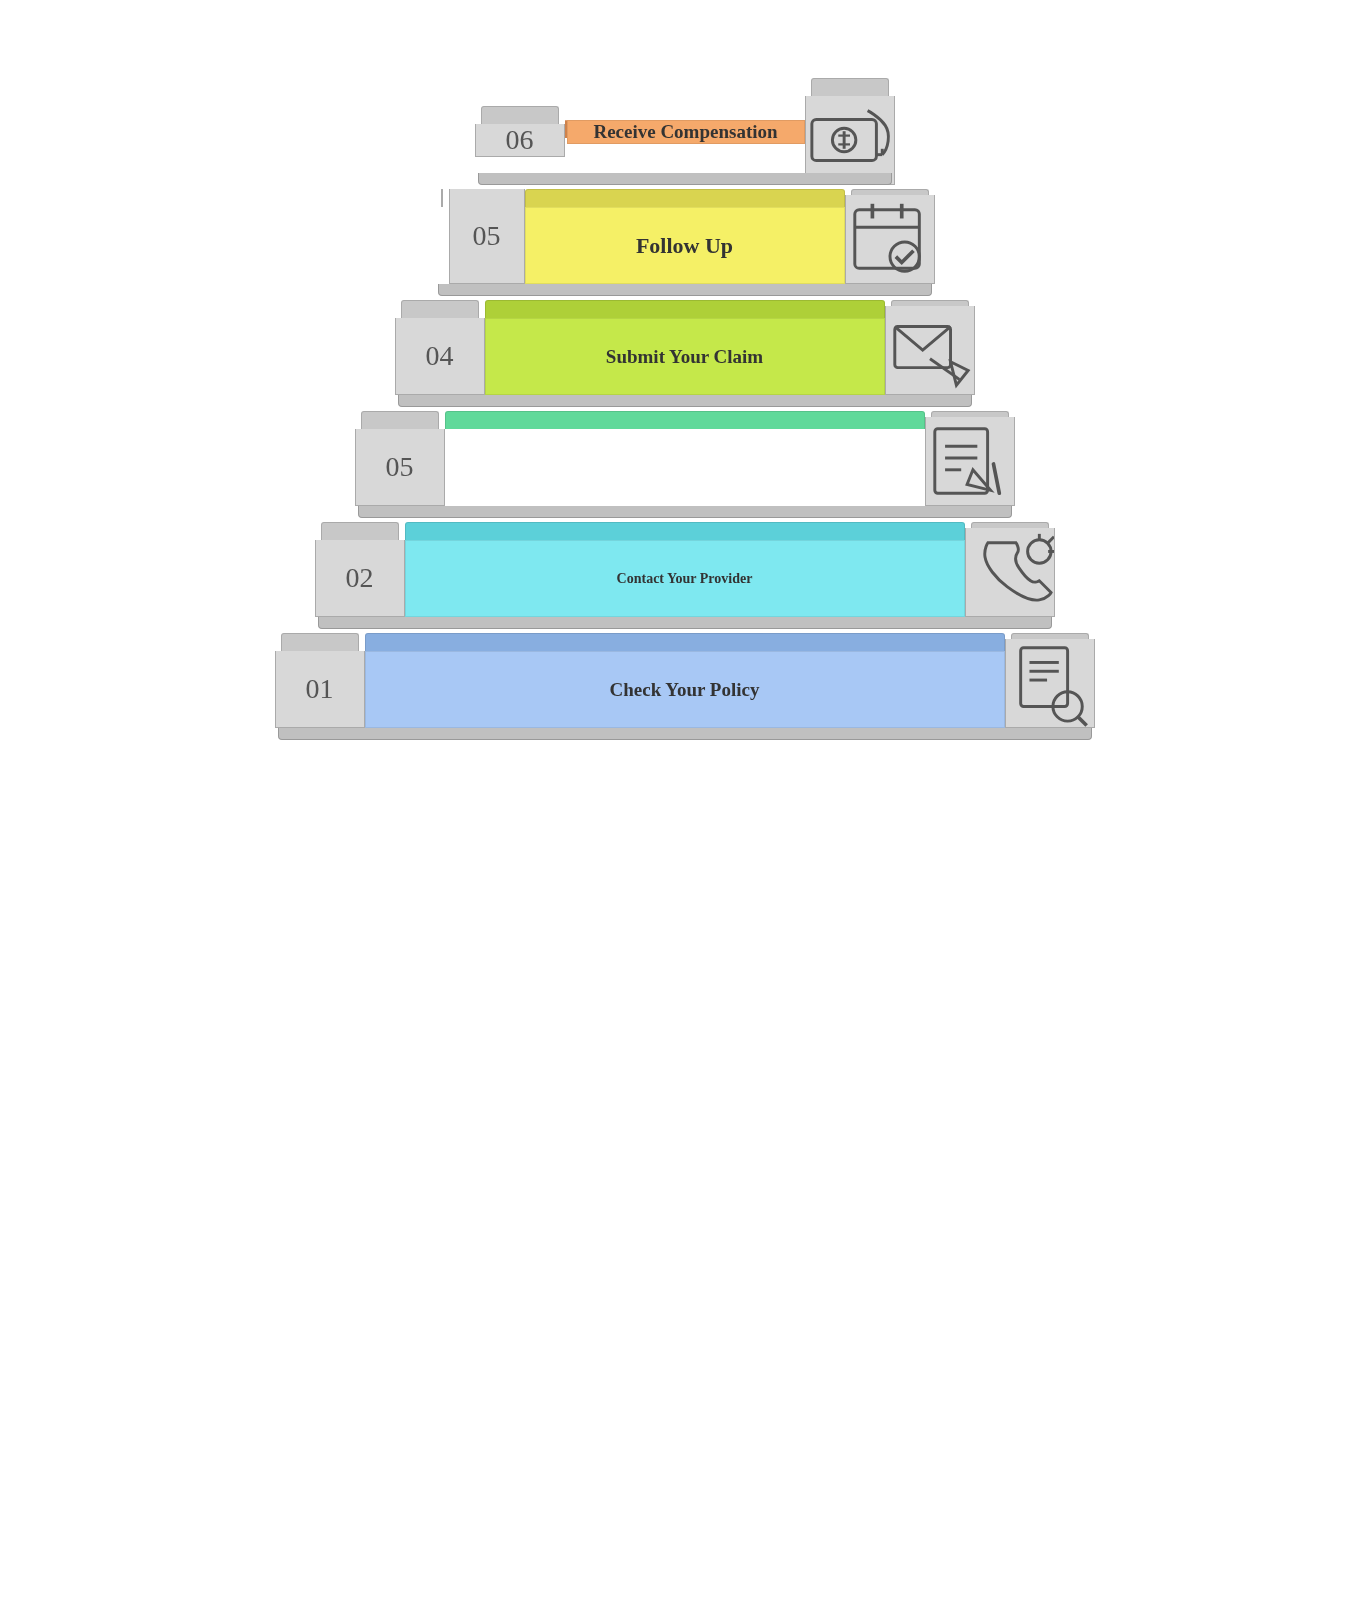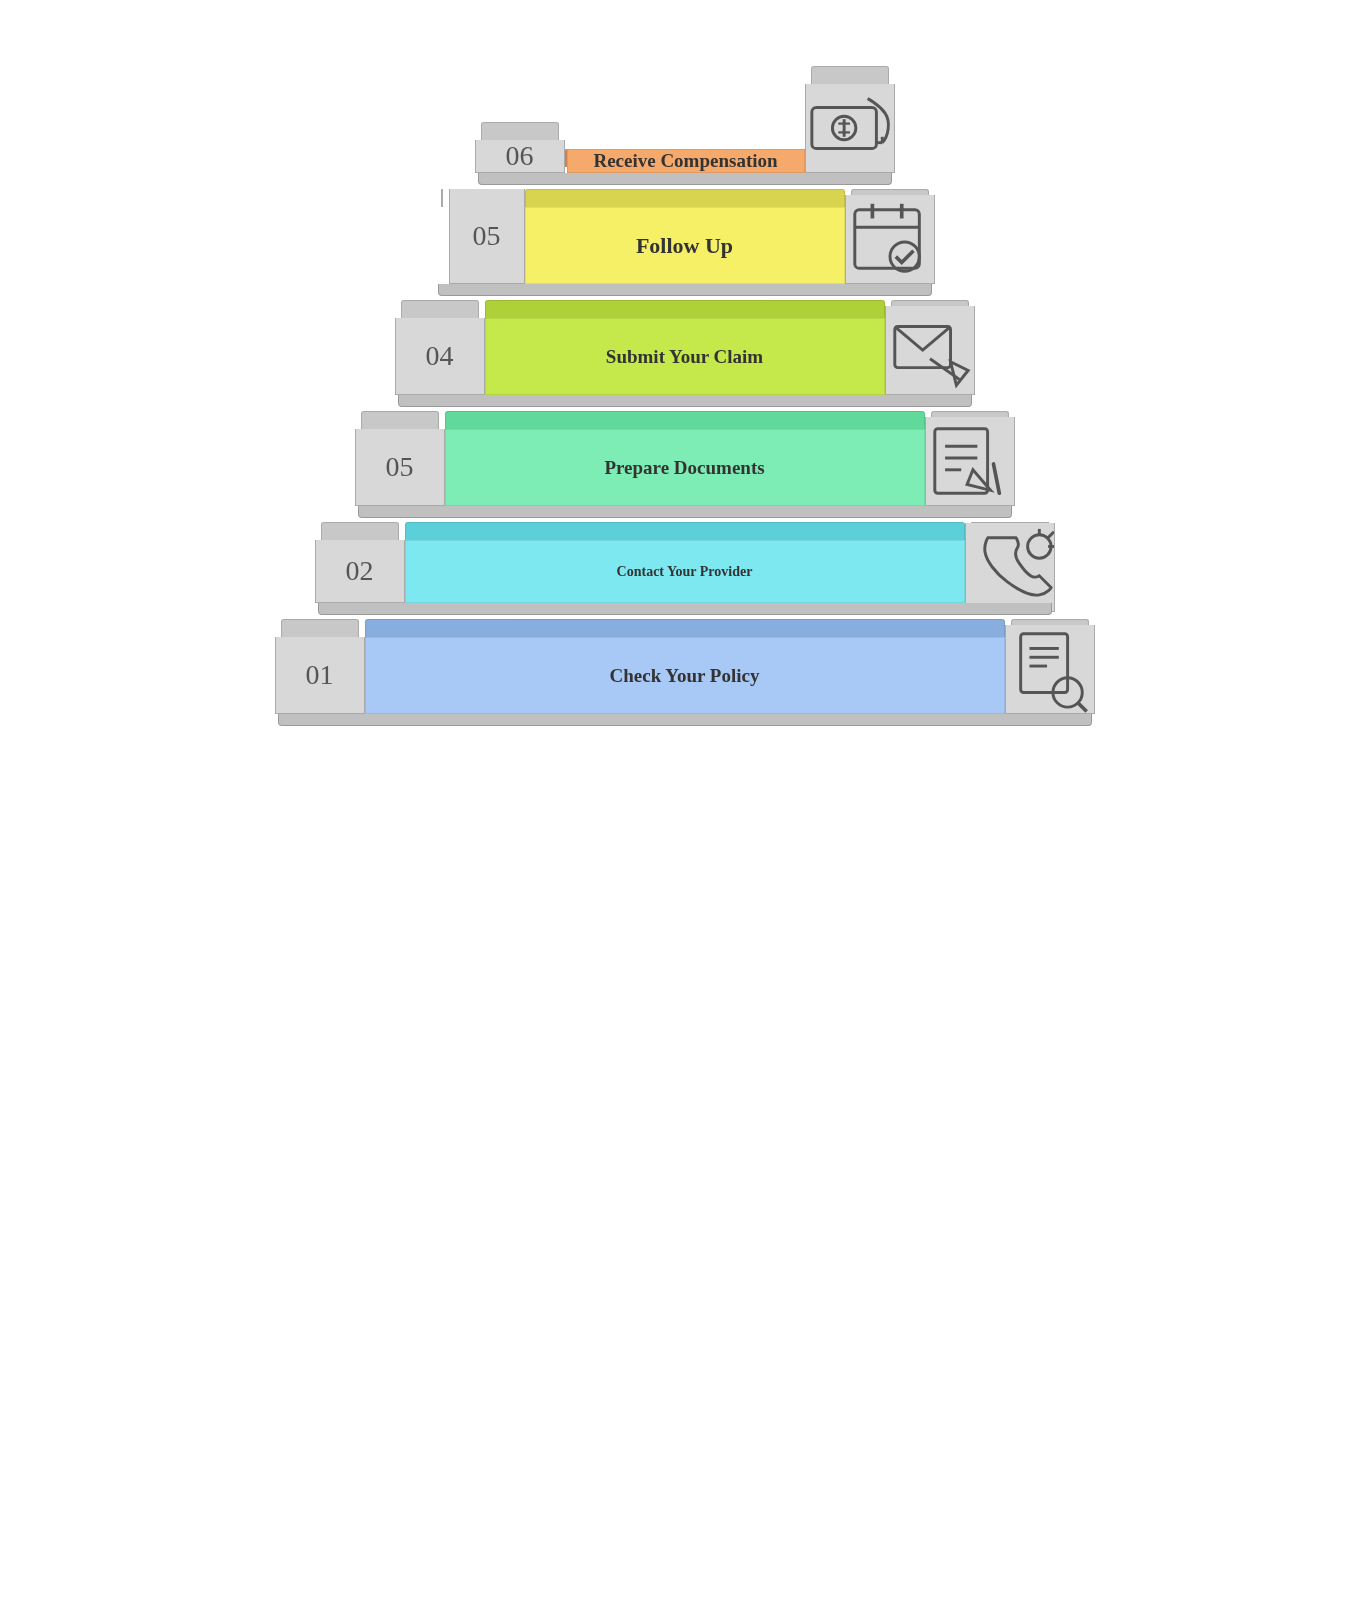--- a/index.html
+++ b/index.html
@@ -54,21 +54,21 @@
   </style>
 </head>
 <body>
 
 <div class="page-container">
   <h1 class="page-title"></h1>
 
   <div class="pyramid-wrap" id="pyramid">
   <div class="step-item">
     <div class="full-step" style="width:420px;">
-      <div style="display:flex; height:83px; align-items:flex-end;">
+      <div style="display:flex; height:83px; align-items:center;">
 
         <div style="display:flex; flex-direction:column; width:90px;">
           <div style="height:18px; background:#c8c8c8; border:1.5px solid #aaa; border-bottom:none; border-radius:3px 3px 0 0; margin:0 6px;"></div>
           <div style="flex:1; background:#d8d8d8; border:1.5px solid #aaa; border-top:none; display:flex; align-items:center; justify-content:center; font-size:28px; color:#555; font-family:Georgia,serif;">06</div>
         </div>
 
         <div style="display:flex; flex-direction:row; flex:1;">
           <div style="height:18px; background:#e89254; border-radius:3px 3px 0 0; border:1px solid rgba(0,0,0,0.1); border-bottom:none;"></div>
           <div style="flex:1; background:#F5A96B; display:flex; align-items:center; justify-content:center; font-weight:700; font-size:19px; color:#333; border:1px solid rgba(0,0,0,0.08);">Receive Compensation</div>
         </div>
@@ -156,21 +156,20 @@
     <div class="full-step" style="width:660px;">
       <div style="display:flex; height:95px; align-items:stretch;">
 
         <div style="display:flex; flex-direction:column; width:90px;">
           <div style="height:18px; background:#c8c8c8; border:1.5px solid #aaa; border-bottom:none; border-radius:3px 3px 0 0; margin:0 6px;"></div>
           <div style="flex:1; background:#d8d8d8; border:1.5px solid #aaa; border-top:none; display:flex; align-items:center; justify-content:center; font-size:28px; color:#555; font-family:Georgia,serif;">05</div>
         </div>
 
         <div style="display:flex; flex-direction:column; flex:1;">
           <div style="height:18px; background:#60d99a; border-radius:3px 3px 0 0; border:1px solid rgba(0,0,0,0.1); border-bottom:none;"></div>
-          <div style="flex:1; background:#7EEDB5; display:flex; align-items:center; justify-content:center; font-weight:700; font-size:19px; color:#333; border:1px solid rgba(0,0,0,0.08);">Prepare Documents</div>
         </div>
 
         <div style="display:flex; flex-direction:column; width:90px;">
           <div style="height:18px; background:#c8c8c8; border:1.5px solid #aaa; border-bottom:none; border-radius:3px 3px 0 0; margin:0 6px;"></div>
           <div style="flex:1; background:#d8d8d8; border:1.5px solid #aaa; border-top:none; display:flex; align-items:center; justify-content:center;">
             <svg viewBox="0 0 60 60" fill="none" stroke="#555" stroke-width="2" xmlns="http://www.w3.org/2000/svg">
     <rect x="6" y="8" width="36" height="44" rx="2" stroke="#555" stroke-width="2"></rect>
     <line x1="13" y1="20" x2="35" y2="20" stroke="#555" stroke-width="2"></line>
     <line x1="13" y1="28" x2="35" y2="28" stroke="#555" stroke-width="2"></line>
     <line x1="13" y1="36" x2="24" y2="36" stroke="#555" stroke-width="2"></line>
@@ -178,21 +177,21 @@
     <line x1="46" y1="32" x2="50" y2="52" stroke="#555" stroke-width="2.5" stroke-linecap="round"></line>
   </svg>
           </div>
         </div>
       </div>
       <div style="height:12px; background:#c0c0c0; border:1.5px solid #999; border-top:none; border-radius:0 0 4px 4px; margin:0 3px;"></div>
     </div>
   </div>
       <div class="step-item">
     <div class="full-step" style="width:740px;">
-      <div style="display:flex; height:81px; align-items:stretch;">
+      <div style="display:flex; height:95px; align-items:stretch;">
 
         <div style="display:flex; flex-direction:column; width:90px;">
           <div style="height:18px; background:#c8c8c8; border:1.5px solid #aaa; border-bottom:none; border-radius:3px 3px 0 0; margin:0 6px;"></div>
           <div style="flex:1; background:#d8d8d8; border:1.5px solid #aaa; border-top:none; display:flex; align-items:center; justify-content:center; font-size:28px; color:#555; font-family:Georgia,serif;">02</div>
         </div>
 
         <div style="display:flex; flex-direction:column; flex:1;">
           <div style="height:18px; background:#5cd0d9; border-radius:3px 3px 0 0; border:1px solid rgba(0,0,0,0.1); border-bottom:none;"></div>
           <div style="flex:1; background:#7EE8F0; display:flex; align-items:center; justify-content:center; font-weight:700; font-size:14px; color:#333; border:1px solid rgba(0,0,0,0.08);">Contact Your Provider</div>
         </div>

